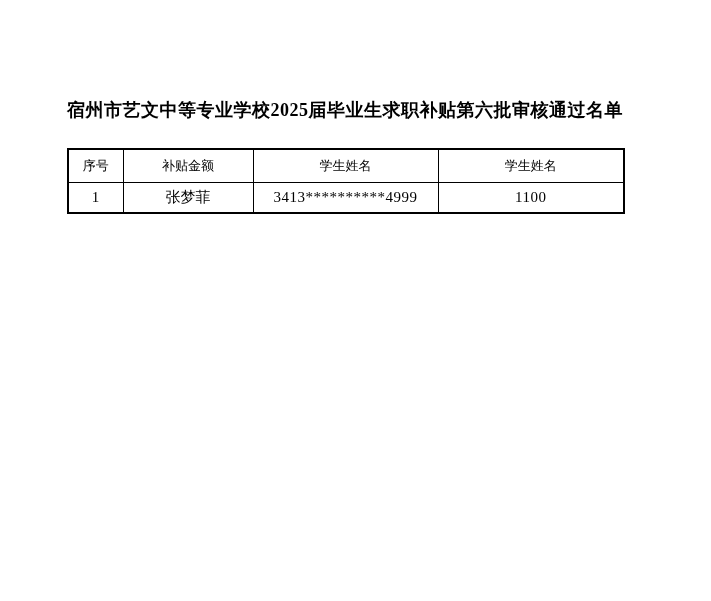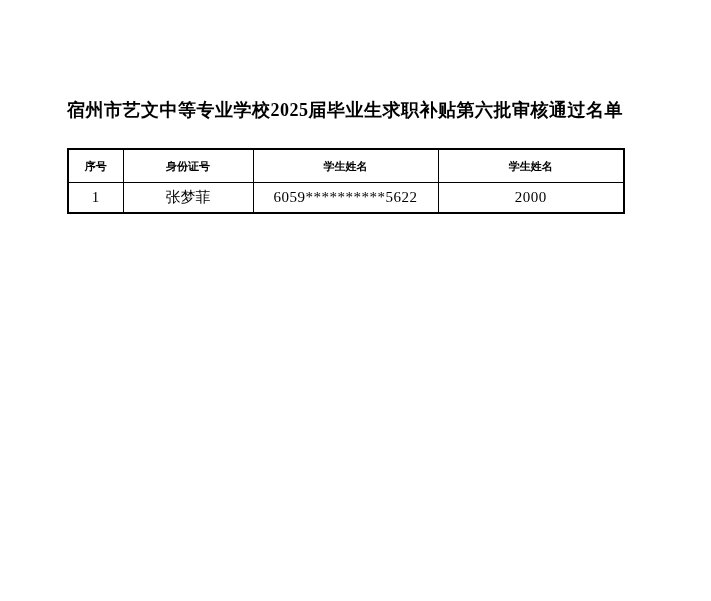--- a/index.html
+++ b/index.html
@@ -54,22 +54,22 @@
   table.roster td {
     border: 1.5px solid #000000;
     text-align: center;
     vertical-align: middle;
     padding: 0;
     overflow: hidden;
     white-space: nowrap;
   }
   table.roster th {
     height: 32px;
-    font-size: 11px;
-    font-weight: bold;
+    font-size: 13px;
+    font-weight: normal;
   }
   table.roster td {
     height: 29px;
     font-size: 15px;
     font-weight: normal;
   }
   td.num, td.idnum {
     font-family: "Liberation Serif", "DejaVu Serif", serif;
     font-size: 14px;
     letter-spacing: 0.5px;
@@ -86,29 +86,29 @@
     <table class="roster">
       <colgroup>
         <col class="c1">
           <col class="c2">
           <col class="c3">
           <col class="c4">
       </colgroup>
       <thead>
         <tr>
           <th>序号</th>
-          <th>身份证号</th>
+          <th>补贴金额</th>
           <th>学生姓名</th>
           <th>学生姓名</th>
         </tr>
       </thead>
       <tbody>
         <tr>
           <td class="num">1</td>
           <td>张梦菲</td>
-          <td class="idnum">6059**********5622</td>
-          <td class="num">2000</td>
+          <td class="idnum">3413**********4999</td>
+          <td class="num">1100</td>
         </tr>
       </tbody>
     </table>
 
   </div>
 </div>
 
 </body></html>

